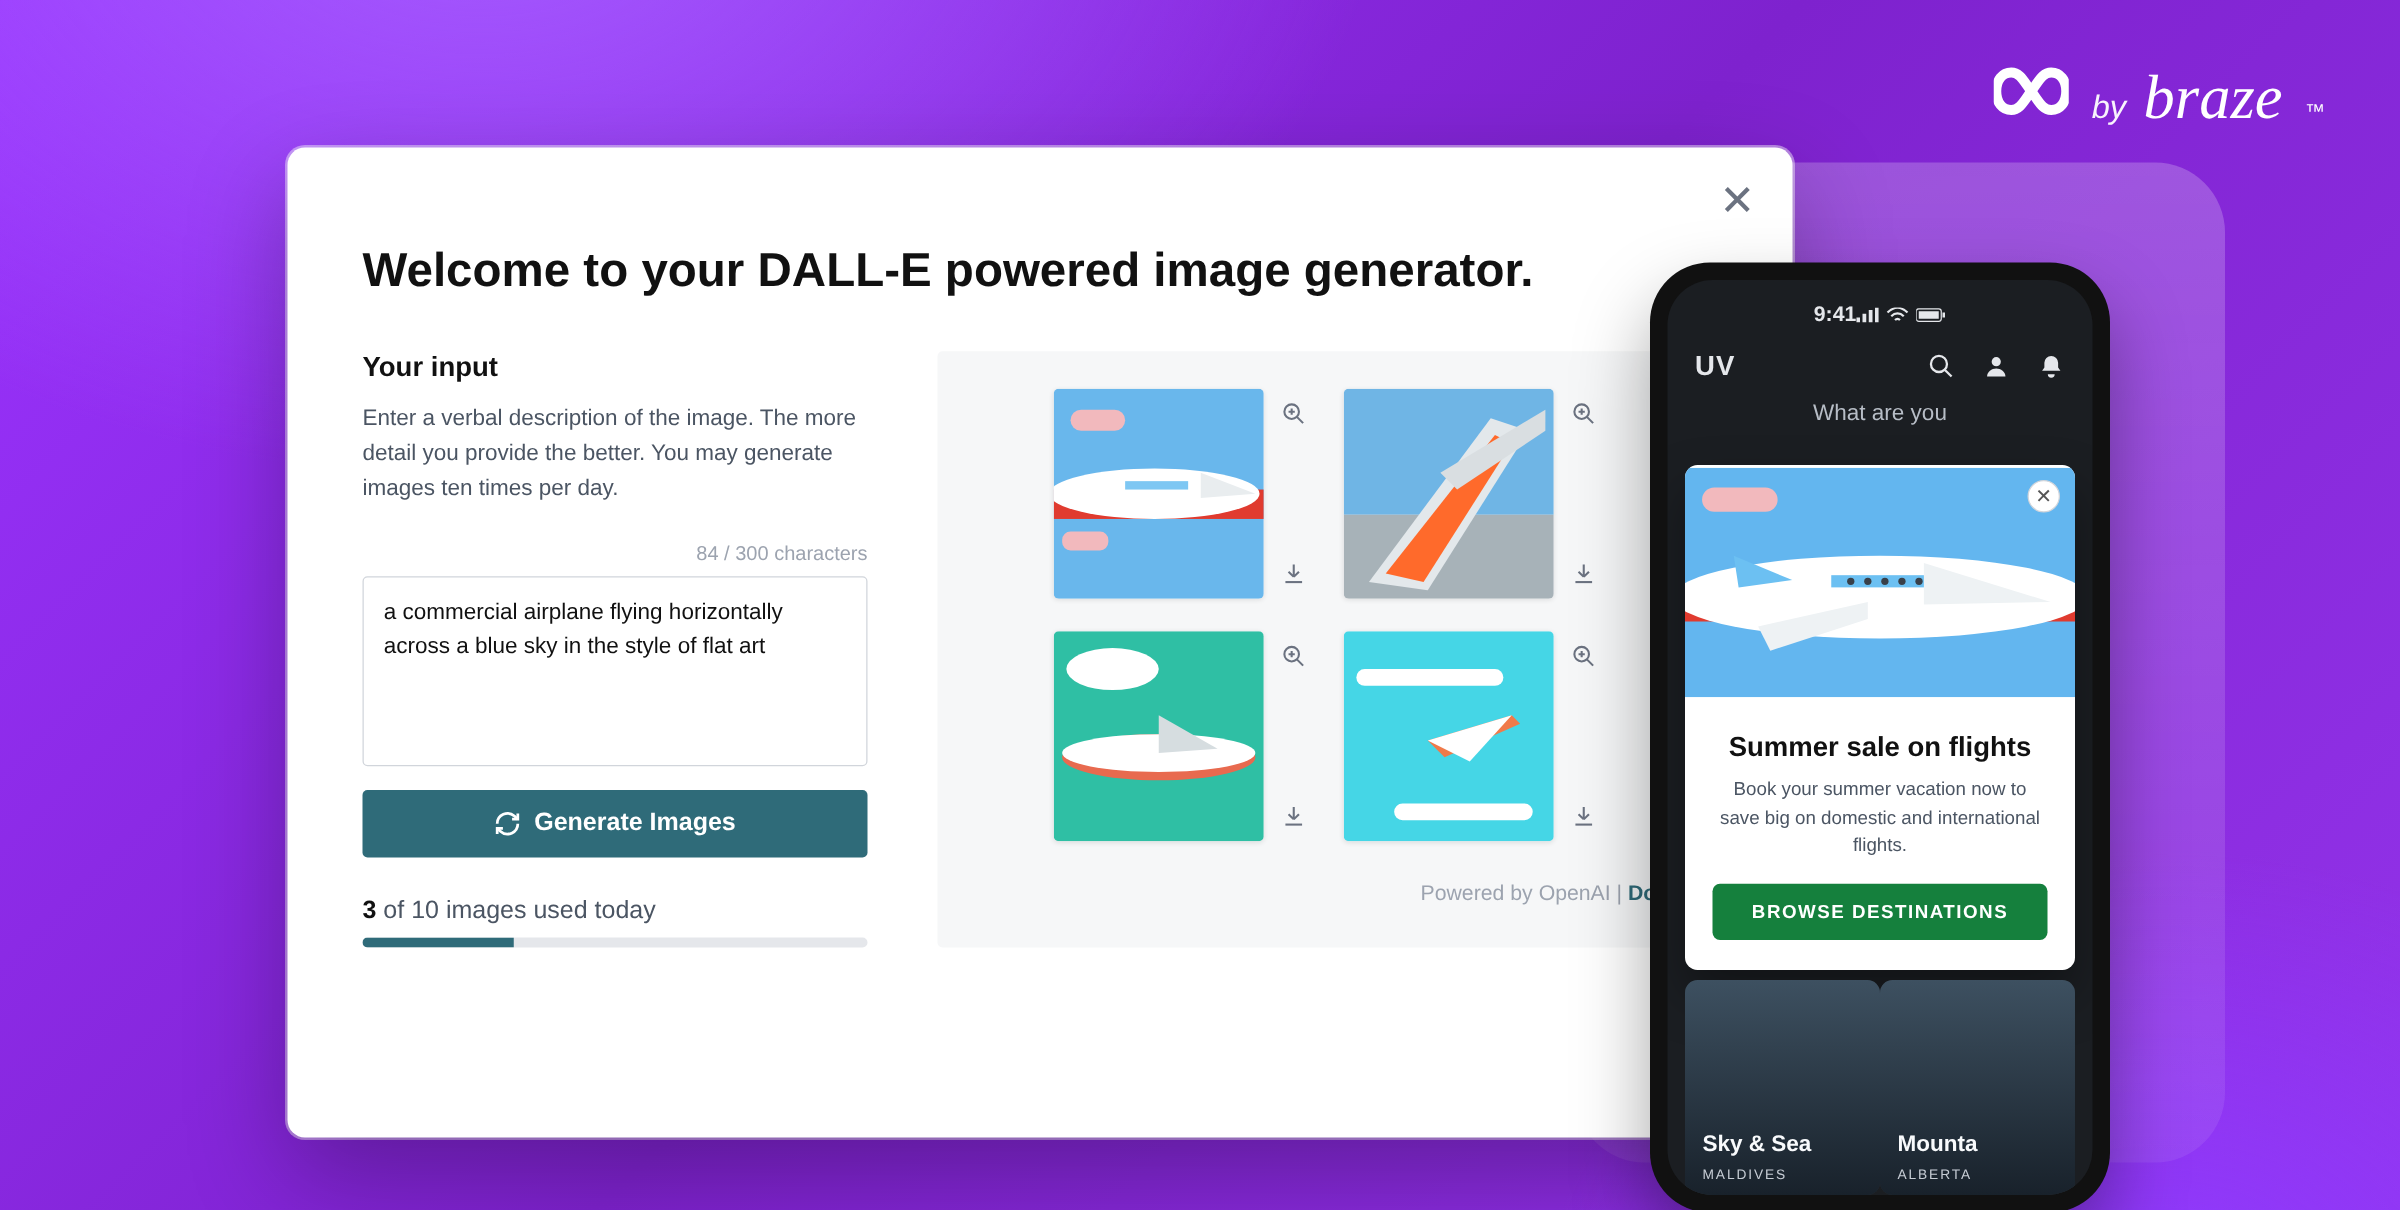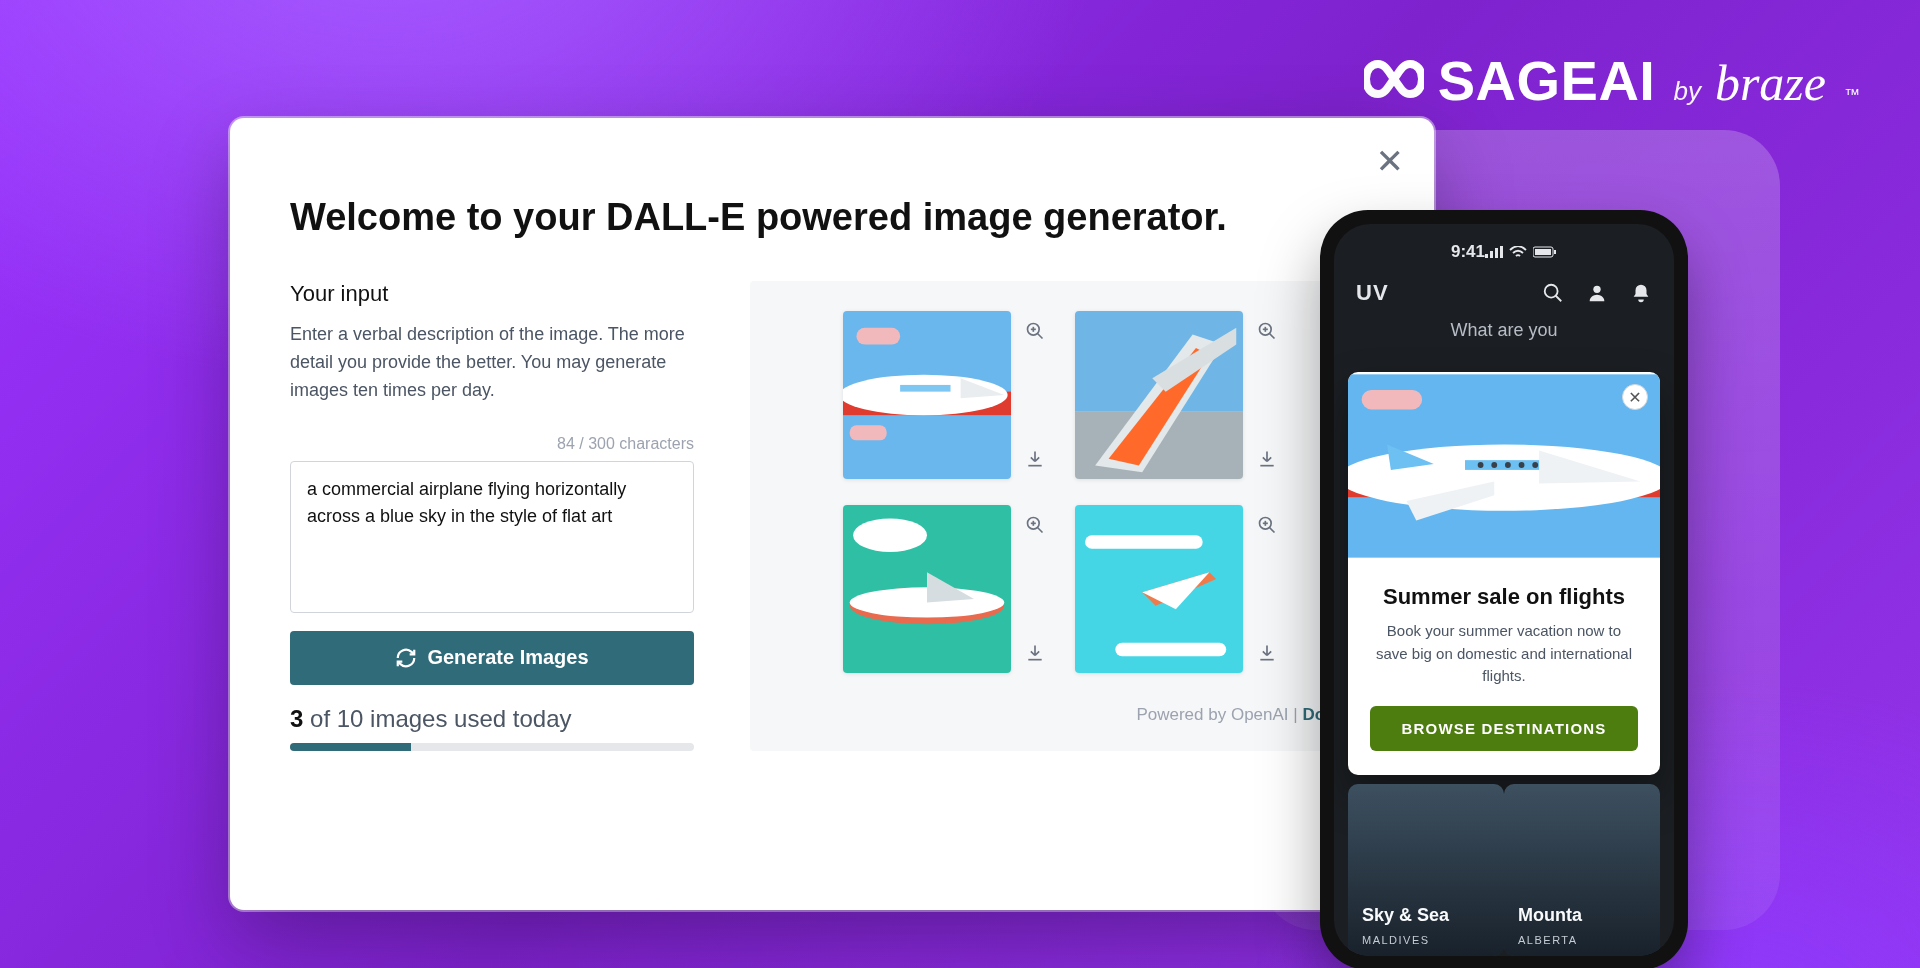--- a/index.html
+++ b/index.html
@@ -28,33 +28,33 @@
     box-shadow:0 30px 80px rgba(0,0,0,.28),0 0 0 2px rgba(255,255,255,.45);
     padding:54px 60px 36px 60px;
   }
   .close-x{
     position:absolute;top:26px;right:30px;font-size:34px;color:#6b7280;cursor:pointer;line-height:1;
   }
   .gen-title{font-size:38px;font-weight:700;color:#111;margin-top:24px;margin-bottom:42px;}
   .gen-body{display:flex;gap:56px;}
   
   .left-col{width:404px;}
-  .subhead{font-size:22px;font-weight:400;color:#111;margin-bottom:14px;}
+  .subhead{font-size:22px;font-weight:700;color:#111;margin-bottom:14px;}
   .help-text{font-size:18px;line-height:1.55;color:#4b5563;margin-bottom:30px;}
   .char-count{text-align:right;font-size:16px;color:#9ca3af;margin-bottom:8px;}
   .prompt-box{
     width:100%;height:152px;border:1px solid #d1d5db;border-radius:4px;
     padding:14px 16px;font-size:18px;line-height:1.5;color:#111;resize:none;font-family:inherit;
   }
   .gen-btn{
     margin-top:14px;width:100%;height:54px;background:#2f6b79;color:#fff;border:none;border-radius:4px;
     font-size:20px;font-weight:600;cursor:pointer;display:flex;align-items:center;justify-content:center;gap:10px;
   }
   .gen-btn svg{width:22px;height:22px;}
-  .usage-line{margin-top:20px;font-size:24px;color:#4b5563;}
+  .usage-line{margin-top:31px;font-size:20px;color:#4b5563;}
   .usage-line strong{color:#111;font-weight:700;}
   .usage-bar{margin-top:10px;width:100%;height:8px;background:#e5e7eb;border-radius:99px;overflow:hidden;}
   .usage-fill{height:100%;background:#2f6b79;width:30%;}
 
   
   .gallery{
     flex:1;background:#f6f7f8;border-radius:4px;padding:30px 30px 22px;
     display:flex;flex-direction:column;gap:26px;align-items:flex-end;
   }
   .gal-row{display:flex;gap:26px;width:100%;justify-content:center;}
@@ -89,21 +89,21 @@
   .iam-card{
     position:absolute;left:14px;right:14px;top:148px;background:#fff;border-radius:10px;
     box-shadow:0 20px 40px rgba(0,0,0,.35);overflow:hidden;color:#111;
   }
   .iam-close{position:absolute;top:12px;right:12px;width:26px;height:26px;border-radius:50%;background:#fff;
     border:1px solid #d1d5db;display:flex;align-items:center;justify-content:center;font-size:16px;color:#555;cursor:pointer;}
   .iam-img{width:100%;height:188px;}
   .iam-body{padding:20px 22px 24px;text-align:center;}
   .iam-title{font-size:22px;font-weight:700;margin-bottom:10px;}
   .iam-sub{font-size:15px;line-height:1.5;color:#4b5563;margin-bottom:18px;}
-  .iam-cta{display:inline-block;width:100%;padding:14px 0;background:#4d7c0f;color:#fff;border:none;border-radius:6px;
+  .iam-cta{display:inline-block;width:100%;padding:14px 0;background:#15803d;color:#fff;border:none;border-radius:6px;
     font-size:15px;font-weight:700;letter-spacing:1.2px;cursor:pointer;}
 
   .dest-row{position:absolute;left:0;right:0;bottom:0;height:172px;display:flex;padding:0 14px;}
   .dest{flex:1;background:#2a2f36;border-radius:10px;position:relative;overflow:hidden;}
   .dest::before{content:"";position:absolute;inset:0;background:linear-gradient(180deg,rgba(90,130,160,.4),rgba(20,30,40,.8));}
   .dest .d-title{position:absolute;left:14px;bottom:30px;font-size:18px;font-weight:700;color:#f8fafc;}
   .dest .d-sub{position:absolute;left:14px;bottom:10px;font-size:11px;letter-spacing:1.5px;color:#c6ccd4;}
 
   
   .bg-blob{
@@ -114,21 +114,20 @@
 </style>
 </head>
 <body>
 
 <div class="brand">
   <span class="brand-infinity">
     <svg width="60" height="42" viewBox="0 0 60 42">
         <path d="M14 6c7 0 10 7 16 15 6 8 9 15 16 15 7 0 12-6 12-15S53 6 46 6c-7 0-10 7-16 15C24 29 21 36 14 36 7 36 2 30 2 21S7 6 14 6Z" fill="none" stroke="#fff" stroke-width="8" stroke-linecap="round"></path>
       </svg>
   </span>
-  <span class="brand-sage">SAGEAI</span>
   <span class="brand-by">by</span>
   <span class="brand-braze">braze</span>
   <span class="brand-tm">™</span>
 </div>
 
 <div class="bg-blob"></div>
 
 <div class="generator-card">
   <div class="close-x">✕</div>
   <h1 class="gen-title">Welcome to your DALL-E powered image generator.</h1>

